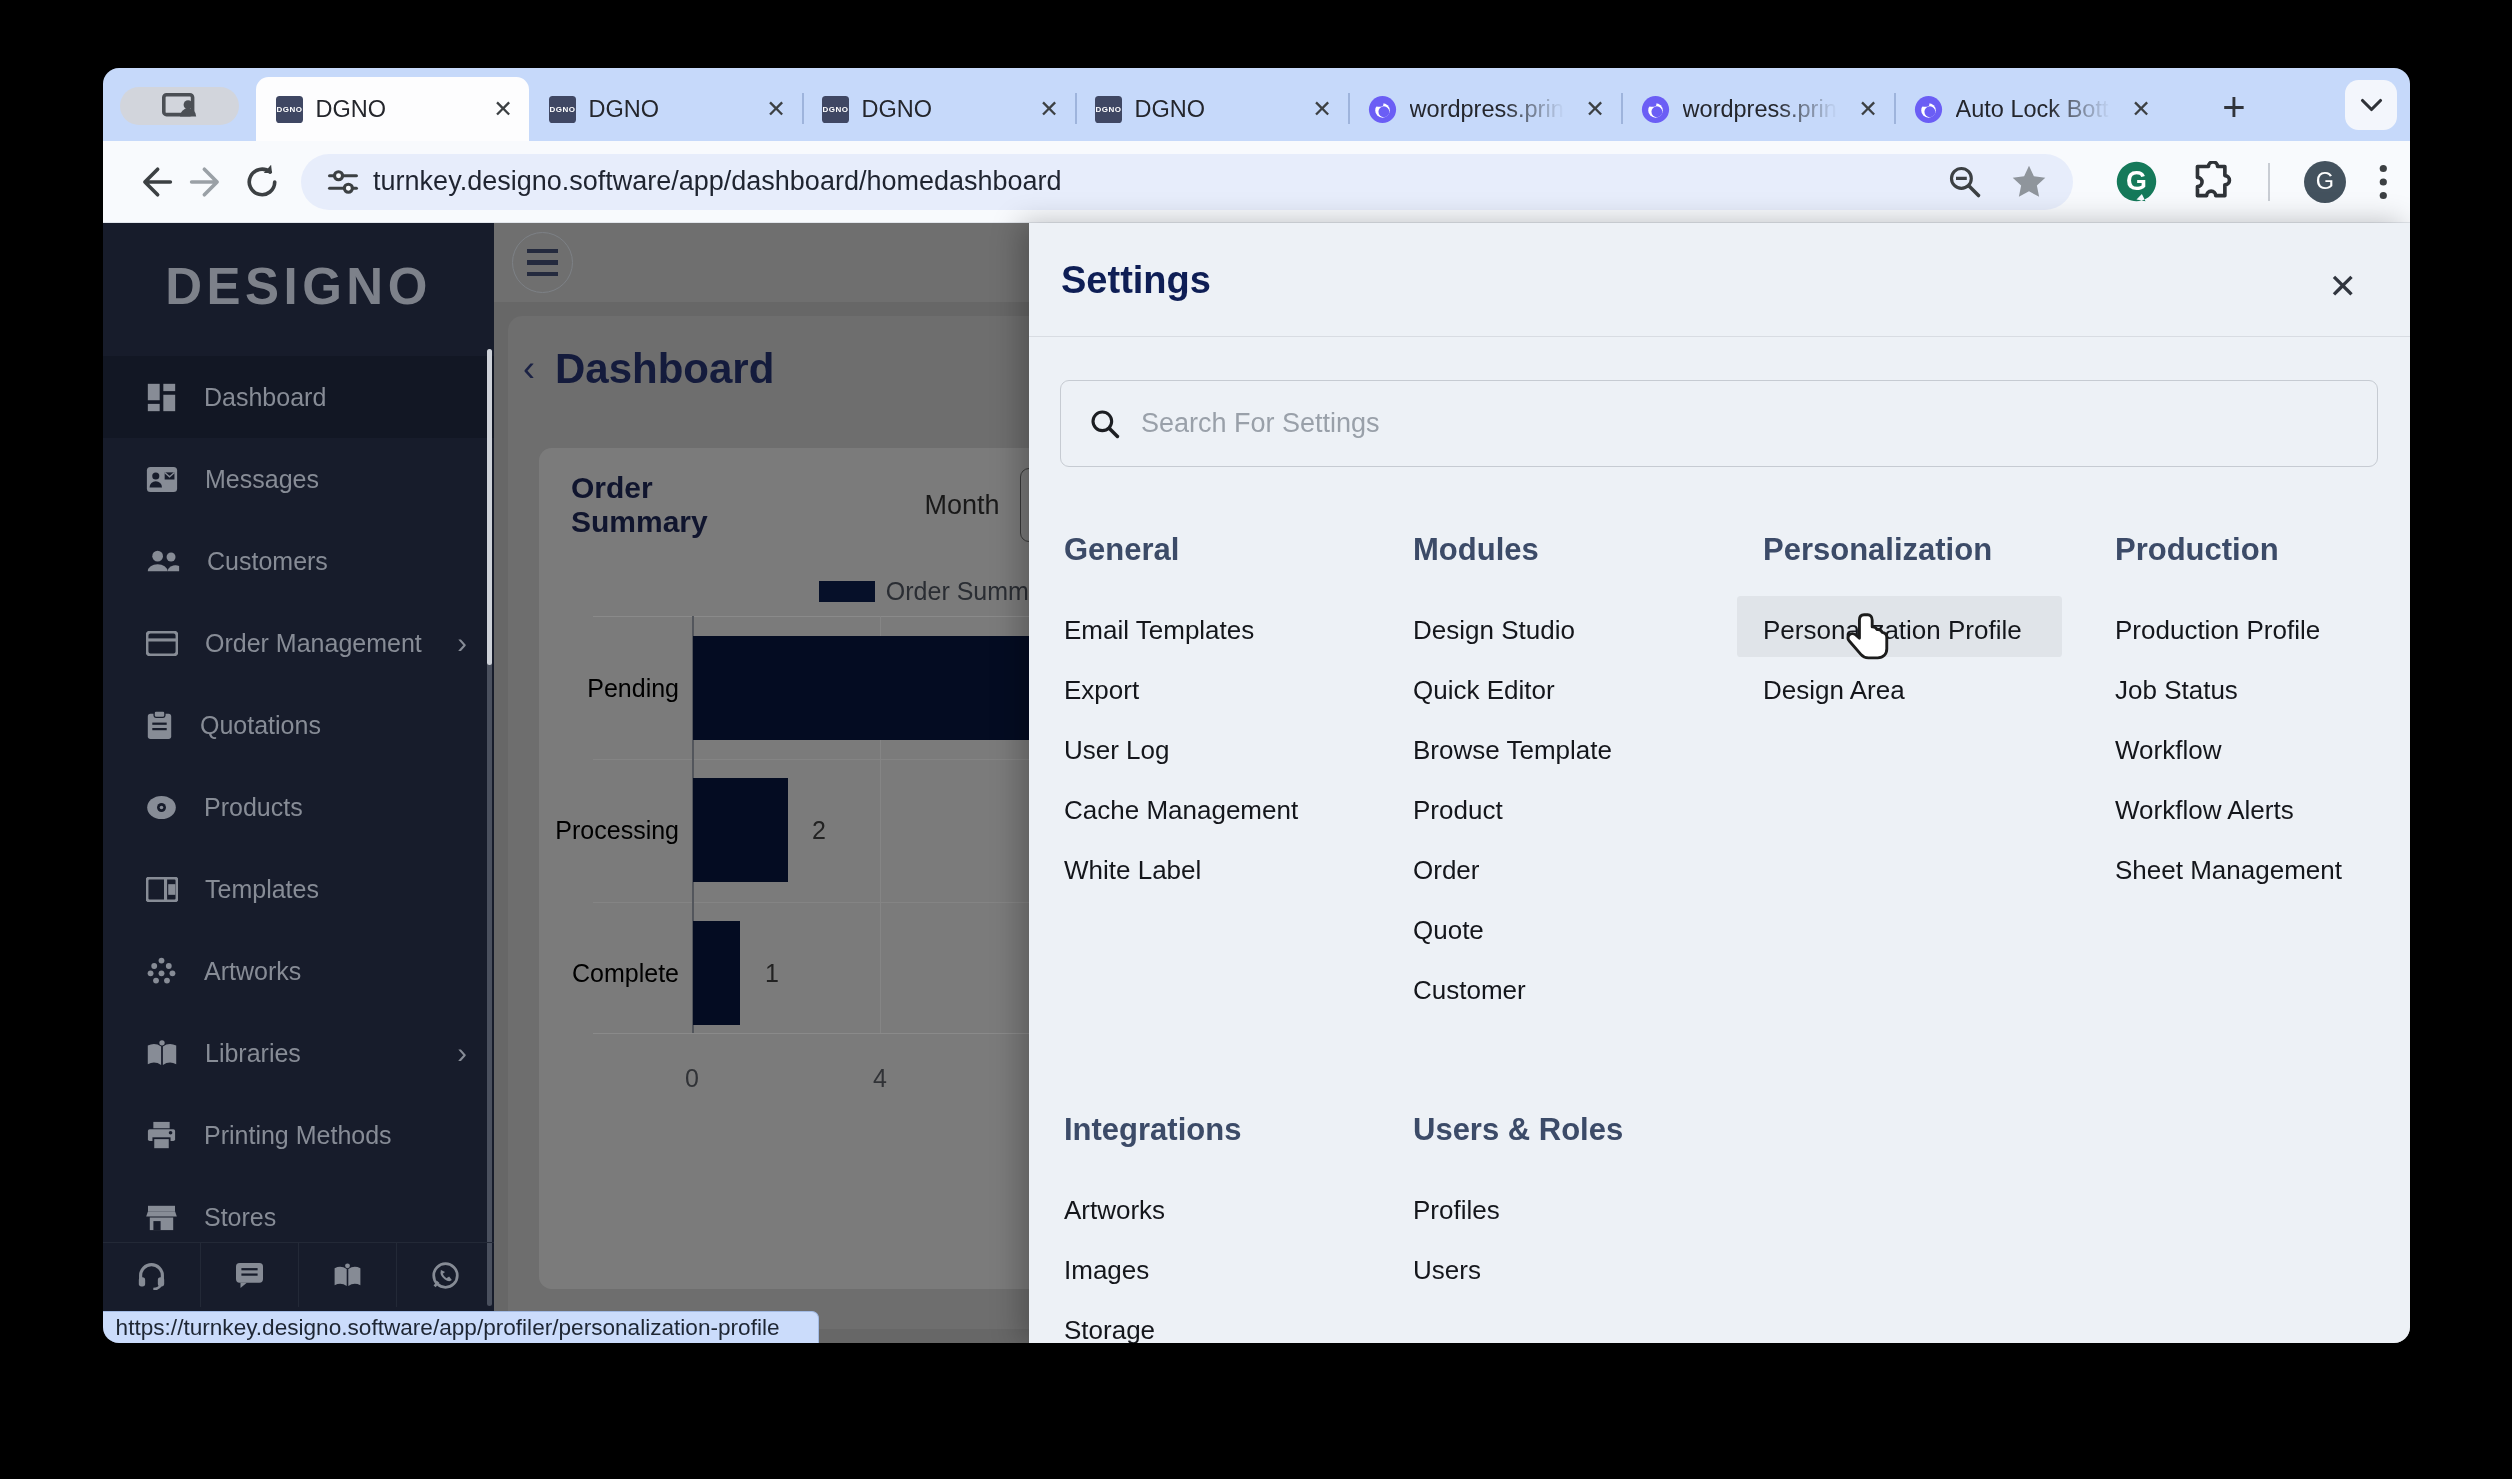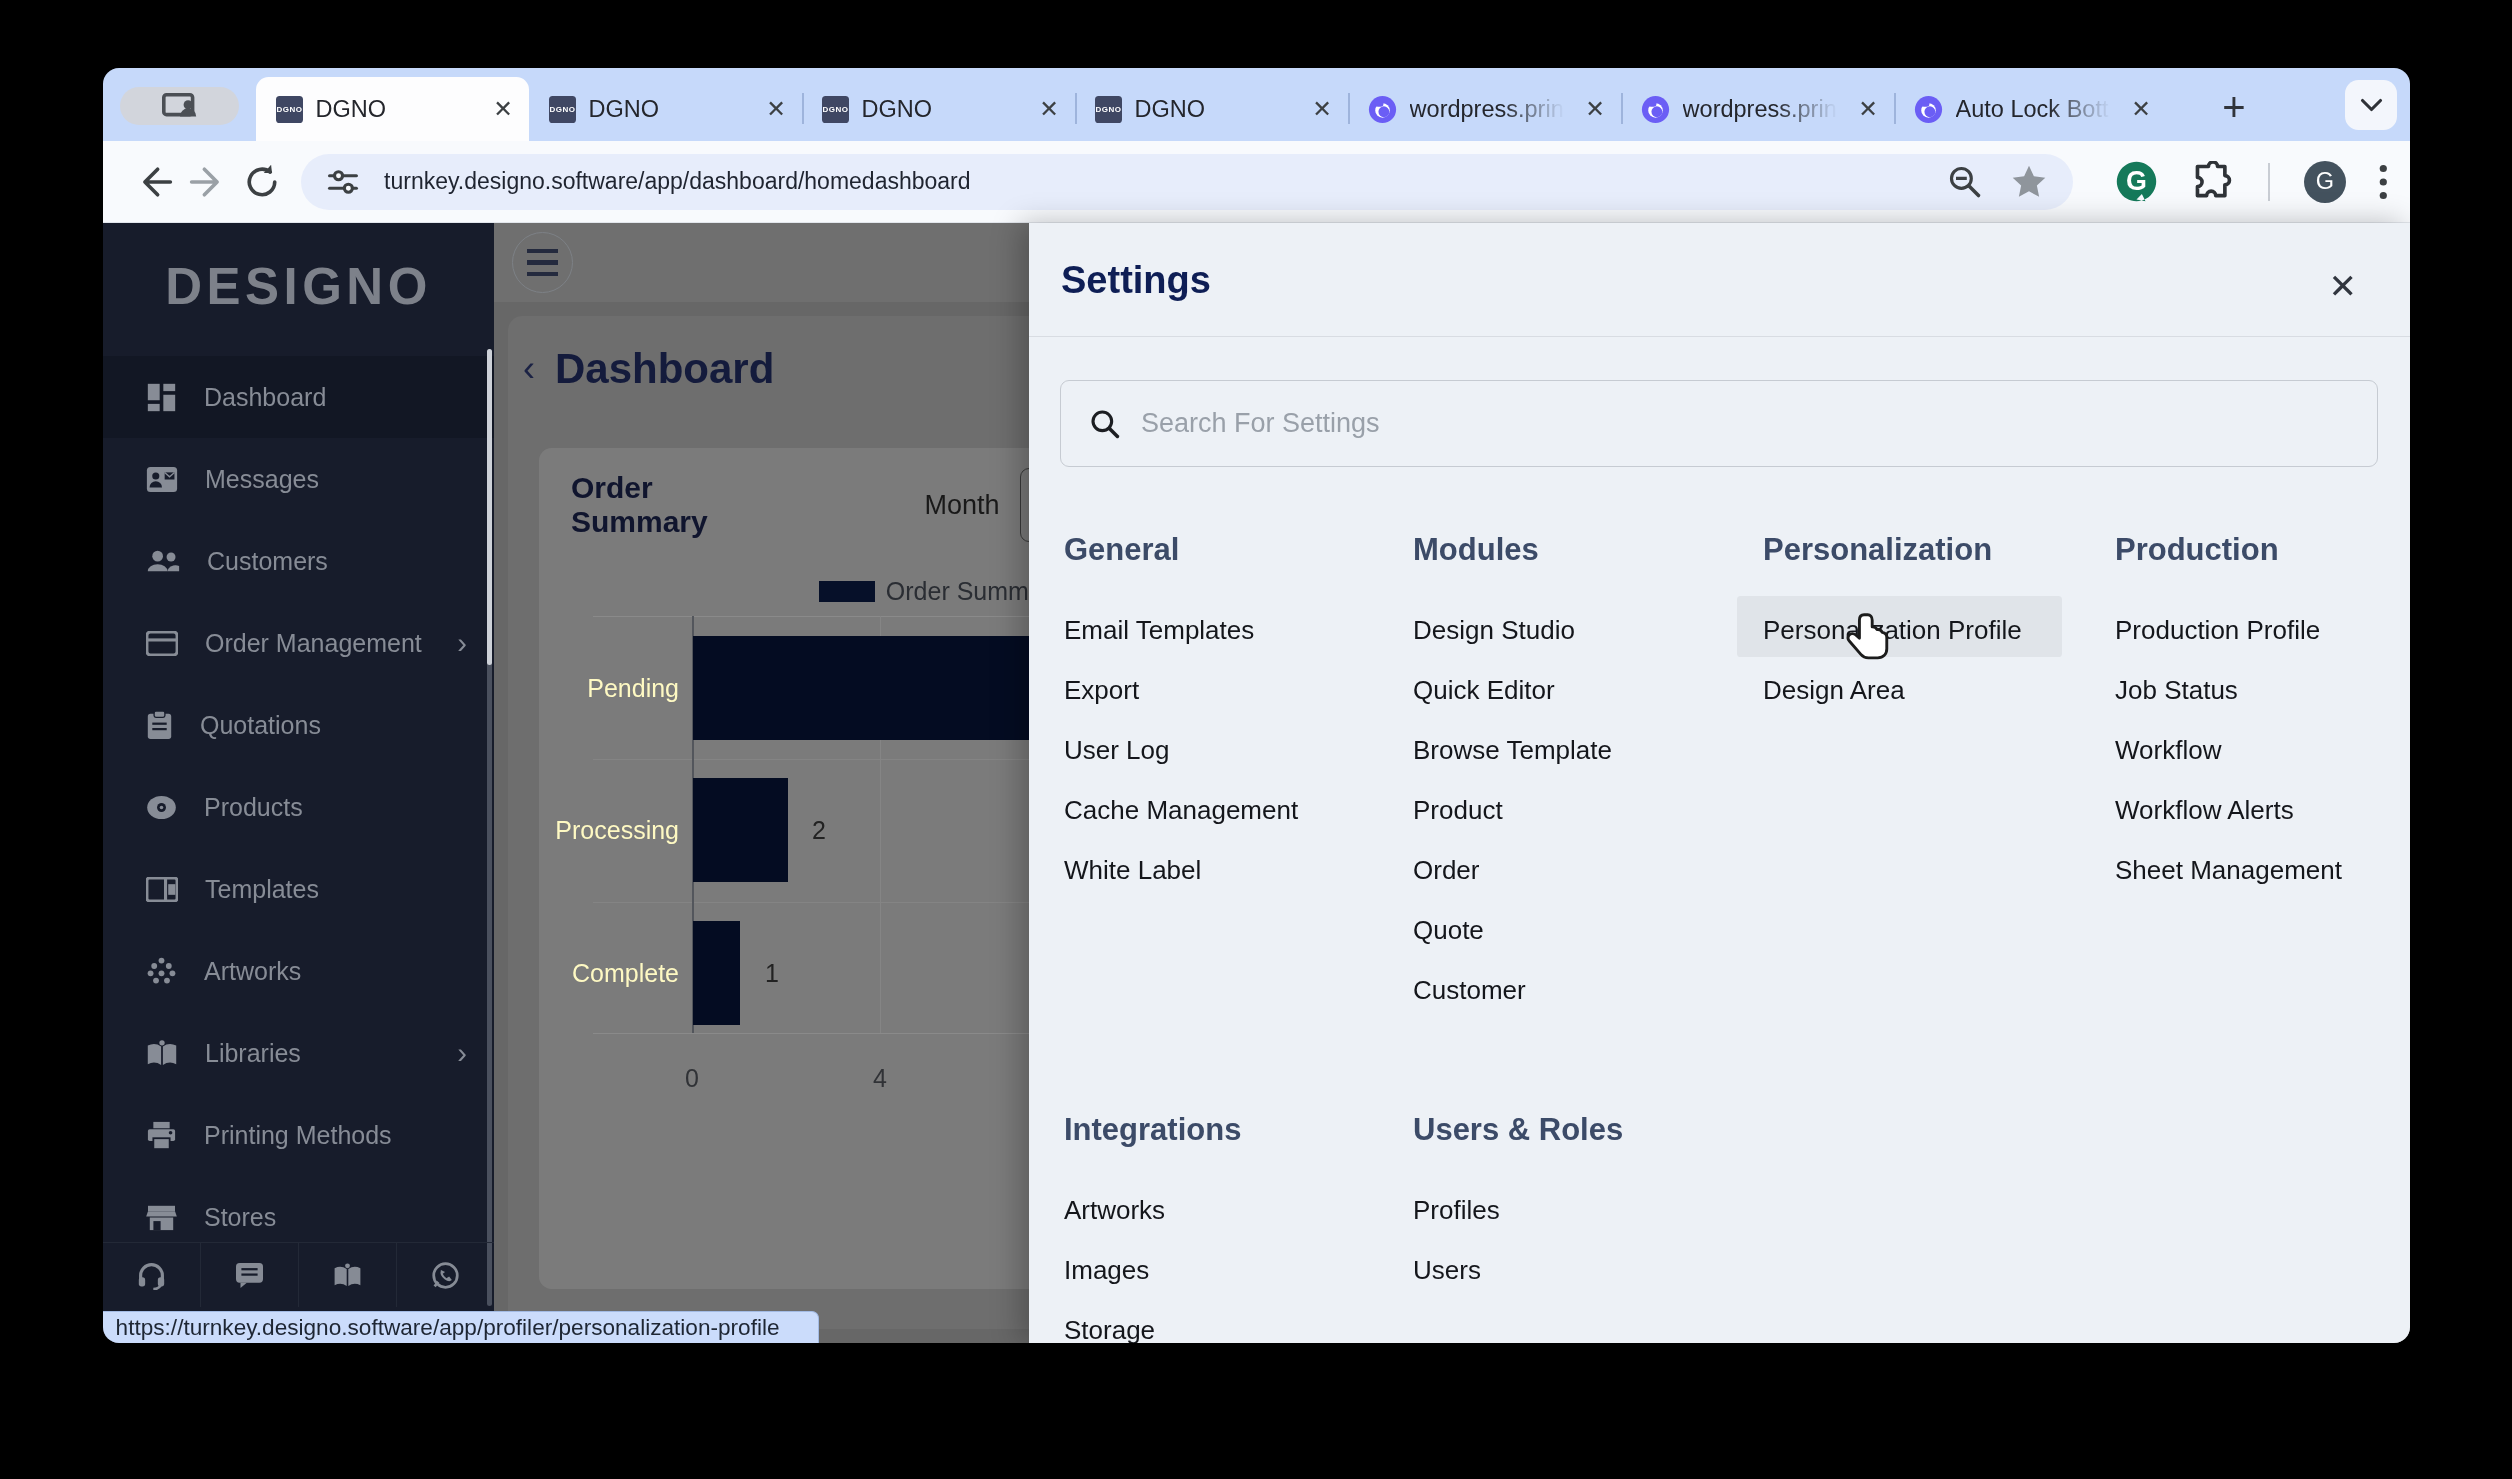--- a/index.html
+++ b/index.html
@@ -31,21 +31,21 @@
   .tabchevron { position:absolute; right:12.6px; top:11.7px; width:52px; height:50px; background:#f3f6fc;
                 border-radius:13.5px; display:flex; align-items:center; justify-content:center; }
 
   
   .toolbar { position:absolute; left:0; top:73px; width:100%; height:82px; background:#f8fafd;
              display:flex; align-items:center; border-bottom:0.9px solid #e2e6ec; }
   .navbtn { width:54px; height:54px; display:flex; align-items:center; justify-content:center; flex:0 0 auto; }
   .navbtn.back { margin-left:23.5px; } .navbtn.reload { margin-right:12.6px; }
   .omnibox { width:1772px; height:56px; background:#e7edfb; border-radius:28px; display:flex;
              align-items:center; padding:0 25px; flex:0 0 auto; }
-  .url-text { font-size:23px; color:#1f2430; margin-left:24px; flex:1 1 auto; white-space:nowrap; }
+  .url-text { font-size:27px; color:#1f2430; margin-left:13px; flex:1 1 auto; white-space:nowrap; }
   .obx-ic { margin-left:27px; flex:0 0 auto; display:flex; }
   .toolbar-right { display:flex; align-items:center; margin-left:42px; }
   .tr-ic { margin-right:34px; display:flex; }
   .tr-sep { width:1.8px; height:38px; background:#c9cdd4; margin-right:34px; }
   .avatar { width:42px; height:42px; border-radius:50%; background:#44525e; color:#fff; font-size:23.5px;
             display:flex; align-items:center; justify-content:center; margin-right:31px; }
 
   
   .viewport { position:absolute; left:0; top:155px; width:100%; height:1120px; background:#676767;border-radius:10px; }
 
@@ -93,21 +93,21 @@
   .axis-v { position:absolute; left:153px; top:0; width:1.8px; height:417px; background:#53565c; }
   .grid-4 { position:absolute; left:341px; top:0; width:0.9px; height:417px; background:#858585; }
   .grid-top { position:absolute; left:54px; top:0; right:0; height:0.9px; background:#8a8a8a; }
   .grid-mid1 { position:absolute; left:54px; top:143px; right:0; height:0.9px; background:#848484; }
   .grid-mid2 { position:absolute; left:54px; top:286px; right:0; height:0.9px; background:#848484; }
   .grid-bot { position:absolute; left:54px; top:417px; right:0; height:0.9px; background:#8a8a8a; }
   .bar { position:absolute; left:154px; height:104px; background:#040c22; }
   .bar.pending { top:20px; width:379px; }
   .bar.processing { top:162px; width:95px; }
   .bar.complete { top:305px; width:47px; }
-  .cat-label { position:absolute; width:140px; text-align:right; font-size:25px; color:#fef9c3; }
+  .cat-label { position:absolute; width:140px; text-align:right; font-size:25px; color:#000000; }
   .cat-label.c0 { left:0; top:58px; } .cat-label.c1 { left:0; top:200px; } .cat-label.c2 { left:0; top:343px; }
   .val-label { position:absolute; font-size:25px; color:#222; }
   .val-label.v1 { left:273px; top:200px; } .val-label.v2 { left:226px; top:343px; }
   .tick { position:absolute; top:448px; font-size:25px; color:#303236; }
   .tick.t0 { left:146px; } .tick.t4 { left:334px; }
 
   
   .panel { position:absolute; left:926px; top:0; width:1382px; height:1120px; background:#edf1f6;
            box-shadow:-9px 0 27px rgba(0,0,0,.25); }
   .panel-head { position:absolute; left:0; top:0; width:100%; height:114px; border-bottom:1.8px solid #d8dce2; }

